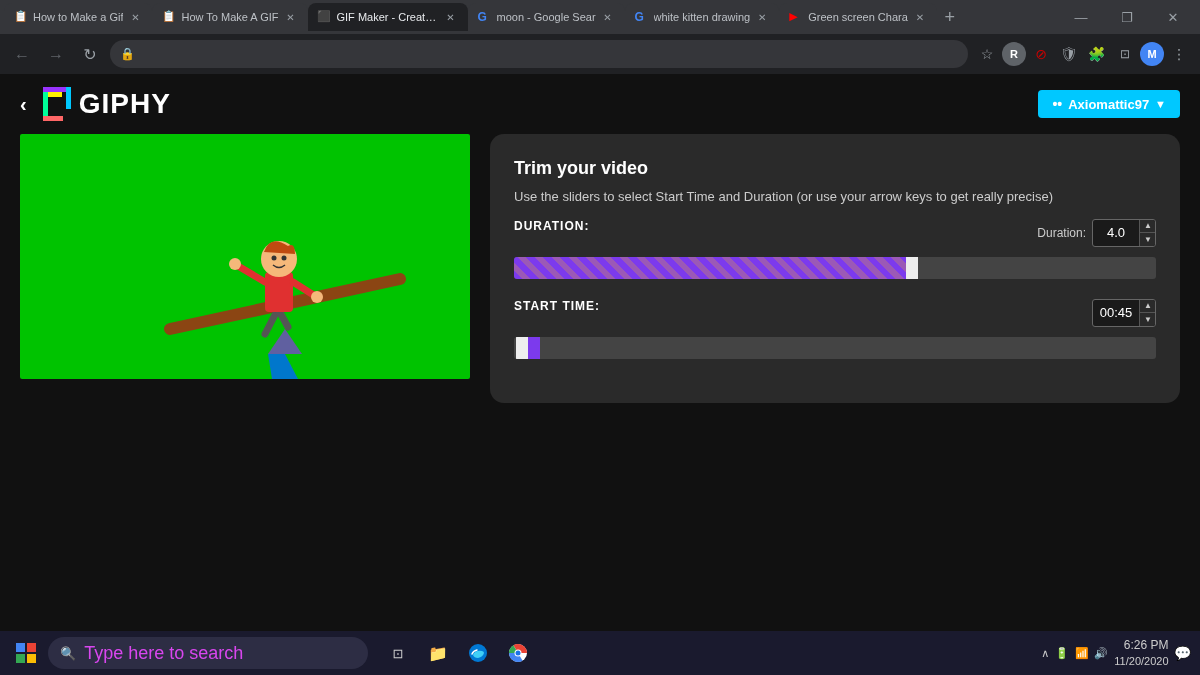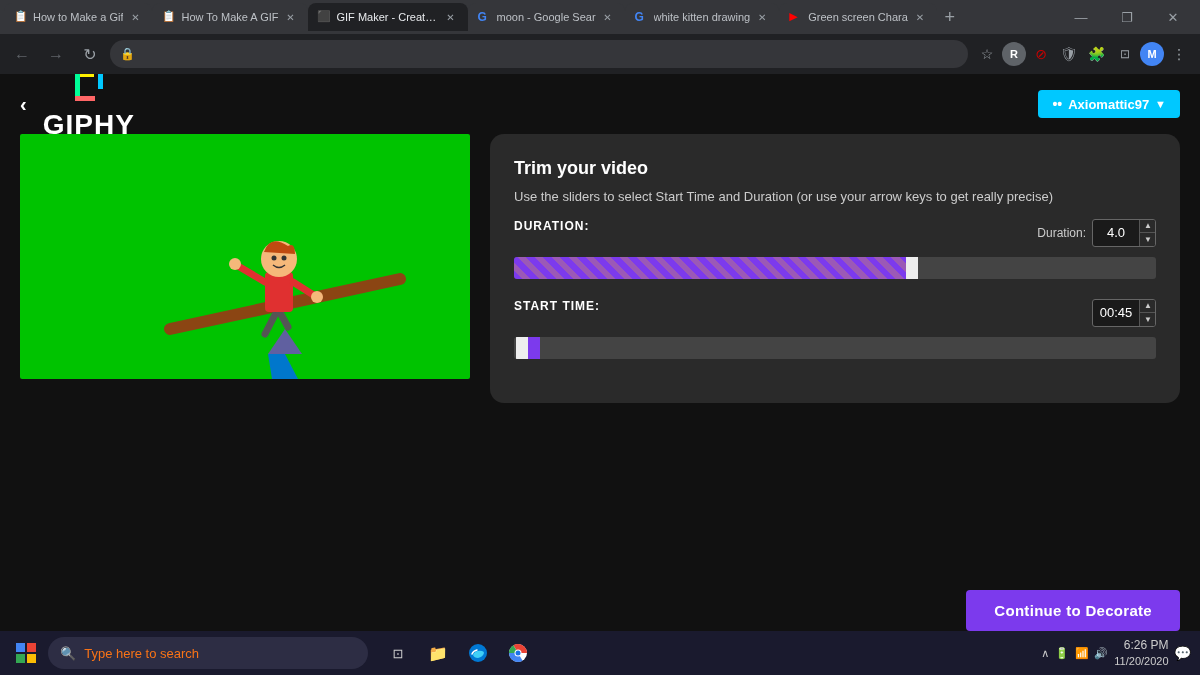--- a/index.html
+++ b/index.html
@@ -186,21 +186,20 @@
     }
 
     .giphy-logo {
       display: flex;
       align-items: center;
       gap: 8px;
       font-size: 28px;
       font-weight: 900;
       color: #fff;
       letter-spacing: 1px;
-      flex-direction: column;
     }
 
     .giphy-logo-icon {
       width: 28px;
       height: 34px;
     }
 
     .giphy-user-btn {
       margin-left: auto;
       background: #00c8ff;
@@ -433,21 +432,21 @@
       align-items: center;
       background: #2d2d44;
       border-radius: 20px;
       height: 32px;
       padding: 0 12px;
       gap: 8px;
       width: 320px;
     }
 
     .search-icon { color: #9aa0a6; font-size: 13px; }
-    .search-text { font-size: 13px; color: #f97316; }
+    .search-text { font-size: 18px; color: #d946ef; }
 
     .taskbar-center {
       display: flex;
       align-items: center;
       gap: 4px;
       margin-left: 8px;
     }
 
     .taskbar-icon-btn {
       width: 36px;
@@ -646,23 +645,20 @@
             </div>
           </div>
         </div>
         <div class="slider-track" style="background:#444;">
           <div class="slider-thumb-start"></div>
         </div>
       </div>
     </div>
   </div>
 
-  <div class="continue-btn-wrapper" style="padding-right:20px;">
-    <button class="continue-btn">Continue to Decorate</button>
-  </div>
 </div>
 
 <div class="taskbar">
   <div class="start-btn">
     <svg width="20" height="20" viewBox="0 0 20 20">
       <rect x="0" y="0" width="9" height="9" fill="#4285f4"></rect>
       <rect x="11" y="0" width="9" height="9" fill="#ea4335"></rect>
       <rect x="0" y="11" width="9" height="9" fill="#34a853"></rect>
       <rect x="11" y="11" width="9" height="9" fill="#fbbc04"></rect>
     </svg>

